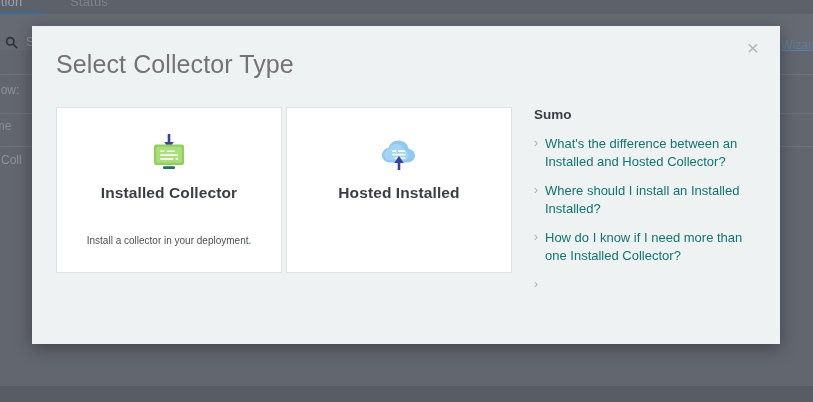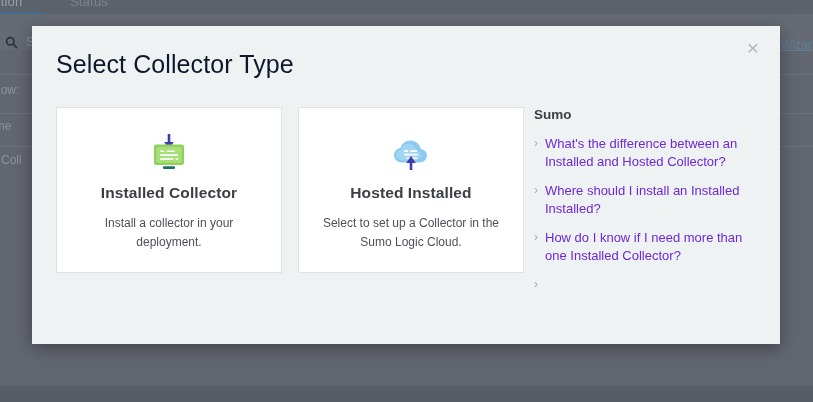--- a/index.html
+++ b/index.html
@@ -126,30 +126,30 @@
     cursor: pointer;
     line-height: 1;
     user-select: none;
   }
 
   .modal-title {
     position: absolute;
     left: 24px; top: 24px;
     font-size: 25px;
     font-weight: 400;
-    color: #0f172a;
+    color: #737373;
     letter-spacing: .1px;
   }
 
   
   .cards {
     position: absolute;
     left: 24px; top: 81px;
     display: flex;
-    gap: 16px;
+    gap: 4px;
   }
 
   .card {
     width: 226px;
     height: 166px;
     background: #ffffff;
     border: 1px solid #dde2e5;
     cursor: pointer;
     padding-top: 22px;
     text-align: center;
@@ -164,23 +164,23 @@
 
   .card-title {
     margin-top: 8px;
     font-size: 15.5px;
     font-weight: bold;
     color: #3b3f44;
     letter-spacing: .1px;
   }
 
   .card-desc {
-    margin: 12px auto 0;
+    margin: 29px auto 0;
     width: 180px;
-    font-size: 12px;
+    font-size: 10px;
     line-height: 19px;
     color: #4c5157;
   }
 
   
   .faq {
     position: absolute;
     left: 502px; top: 81px;
     width: 228px;
   }
@@ -204,21 +204,21 @@
     width: 11px;
     font-size: 12px;
     line-height: 17px;
     color: #a9adb2;
     user-select: none;
   }
 
   .faq-text {
     font-size: 13px;
     line-height: 17.5px;
-    color: #6d28d9;
+    color: #0f766e;
   }
 </style>
 </head>
 <body>
 
 <div class="bg-page">
 
   <div class="bg-topbar">
     <span class="bg-tab bg-tab-collection">ction</span>
     <span class="bg-tab bg-tab-status">Status</span>
@@ -301,21 +301,20 @@
           <rect x="14" y="18.2" width="4.5" height="1.7" rx=".8" fill="#ffffff"></rect>
           <rect x="20" y="18.2" width="7.5" height="1.7" rx=".8" fill="#ffffff"></rect>
           <rect x="14" y="21.8" width="14" height="1.7" rx=".8" fill="#ffffff"></rect>
           <rect x="16.5" y="25.4" width="11" height="1.7" rx=".8" fill="#ffffff"></rect>
 
           <line x1="21" y1="38" x2="21" y2="29" stroke="#3b3fa8" stroke-width="2.6"></line>
           <polygon points="16.2,31 25.8,31 21,24" fill="#3b3fa8"></polygon>
         </svg>
       </div>
       <div class="card-title">Hosted Installed</div>
-      <div class="card-desc">Select to set up a Collector in the Sumo Logic Cloud.</div>
     </div>
   </div>
 
   <div class="faq">
     <div class="faq-title">Sumo</div>
 
     <div class="faq-item">
       <span class="faq-chevron">›</span>
       <span class="faq-text">What's the difference between an Installed and Hosted Collector?</span>
     </div>

